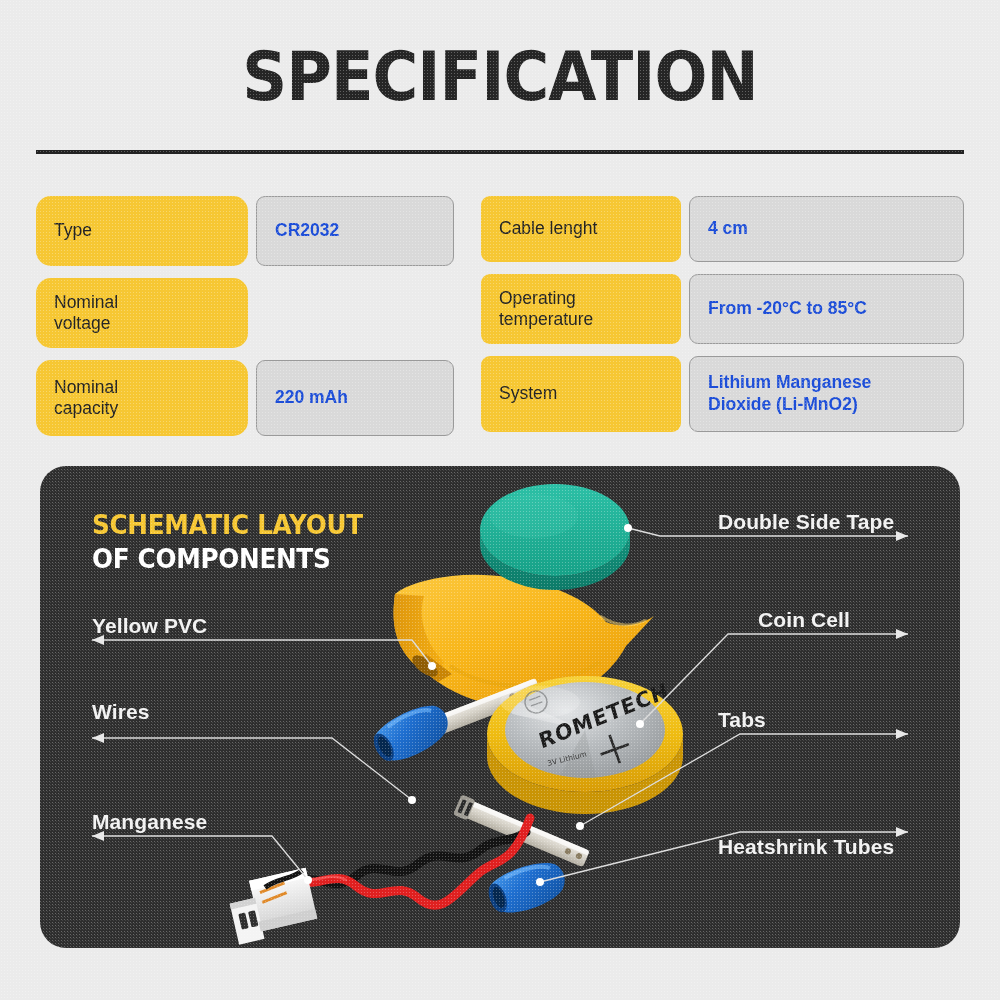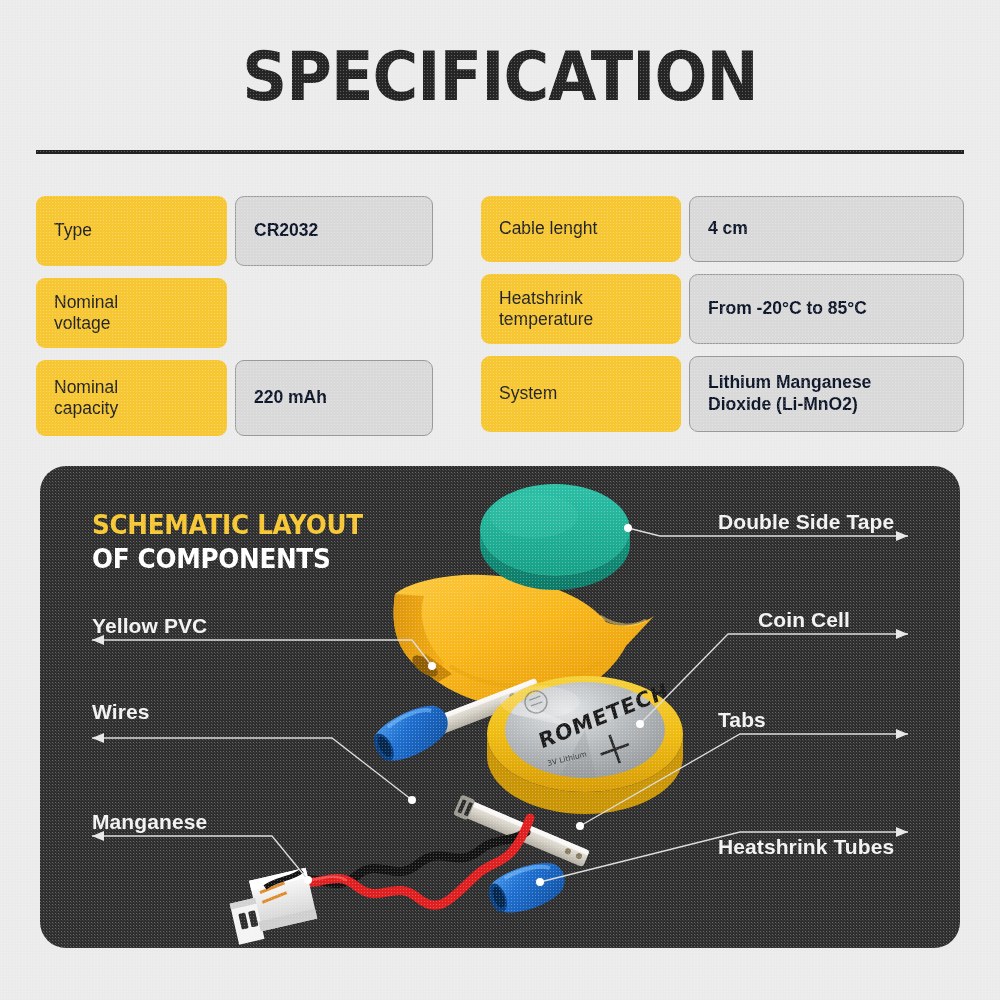--- a/index.html
+++ b/index.html
@@ -52,27 +52,27 @@
     box-sizing:border-box;
   }
   .spec-value{
     border-radius:9px;
     background:#d9d9d9;
     border:1.3px solid #9a9a9a;
     display:flex;align-items:center;
     padding:15px 18px;
     font-size:17.5px;
     font-weight:bold;
-    color:#0f172a;
+    color:#1d4ed8;
     line-height:1.22;
     box-sizing:border-box;
     margin-left:8px;
   }
   
-  #col-left .spec-label{width:191px;}
+  #col-left .spec-label{width:212px;border-radius:15px;}
   #col-left .spec-value{width:198px;}
   #col-left .r0 .spec-label,#col-left .r0 .spec-value{height:70px;}
   #col-left .r1 .spec-label,#col-left .r1 .spec-value{height:70px;}
   #col-left .r2 .spec-label,#col-left .r2 .spec-value{height:76px;}
   
   #col-right .spec-label{width:200px;}
   #col-right .spec-value{width:275px;}
   #col-right .r0 .spec-label,#col-right .r0 .spec-value{height:66px;}
   #col-right .r1 .spec-label,#col-right .r1 .spec-value{height:70px;}
   #col-right .r2 .spec-label,#col-right .r2 .spec-value{height:76px;}
@@ -137,21 +137,21 @@
     <div class="spec-value">220 mAh</div>
   </div>
 </div>
 
 <div class="spec-col" id="col-right">
   <div class="spec-row r0">
     <div class="spec-label">Cable lenght</div>
     <div class="spec-value">4 cm</div>
   </div>
   <div class="spec-row r1">
-    <div class="spec-label" style="white-space:pre-line">Heatshrink
+    <div class="spec-label" style="white-space:pre-line">Operating
 temperature</div>
     <div class="spec-value">From -20°C to 85°C</div>
   </div>
   <div class="spec-row r2">
     <div class="spec-label" style="white-space:pre-line">System</div>
     <div class="spec-value" style="white-space:pre-line;line-height:1.25">Lithium Manganese
 Dioxide (Li-MnO2)</div>
   </div>
 </div>
 

